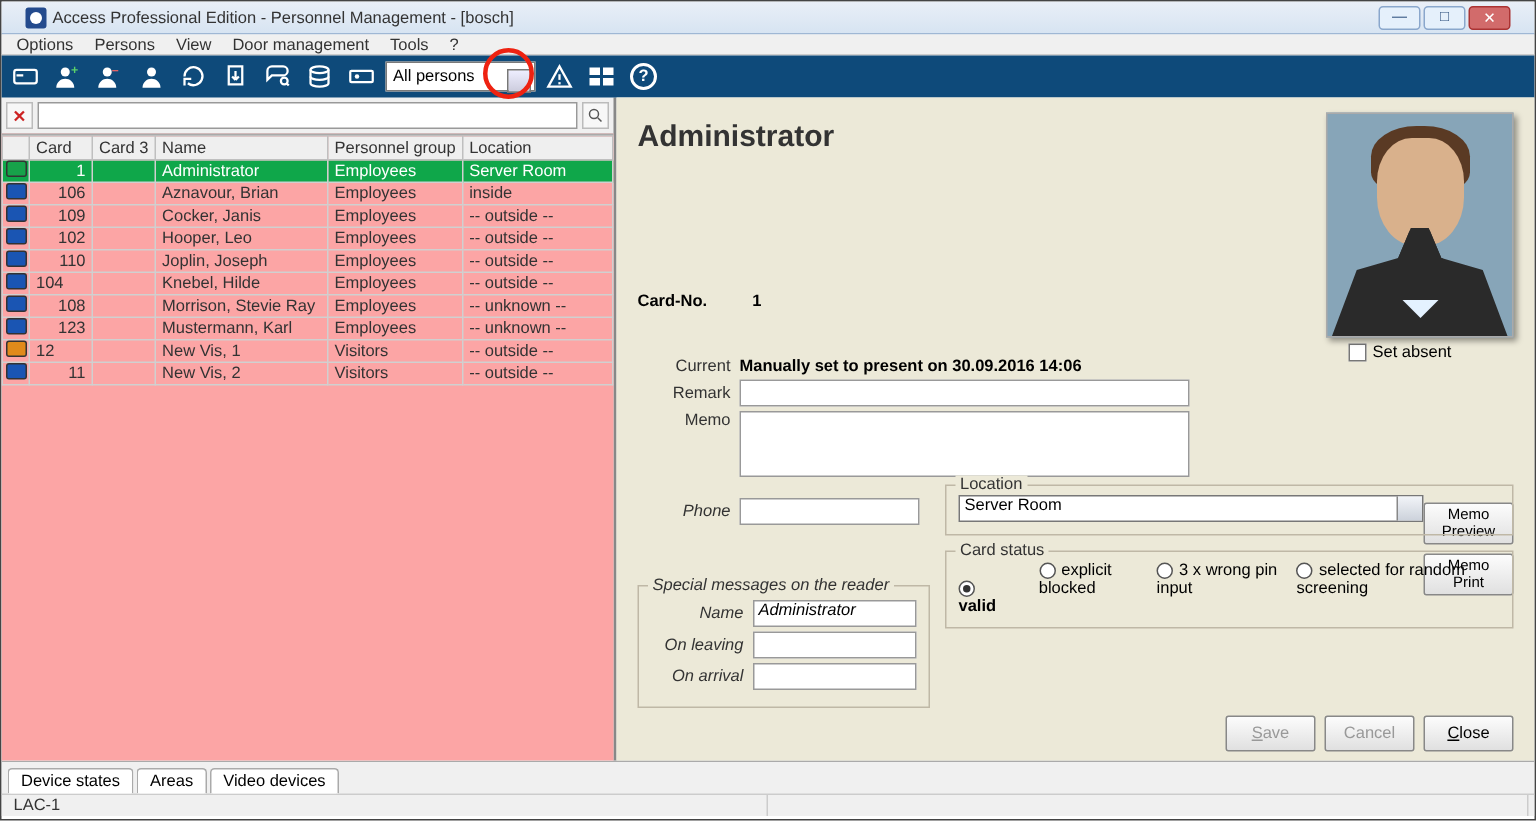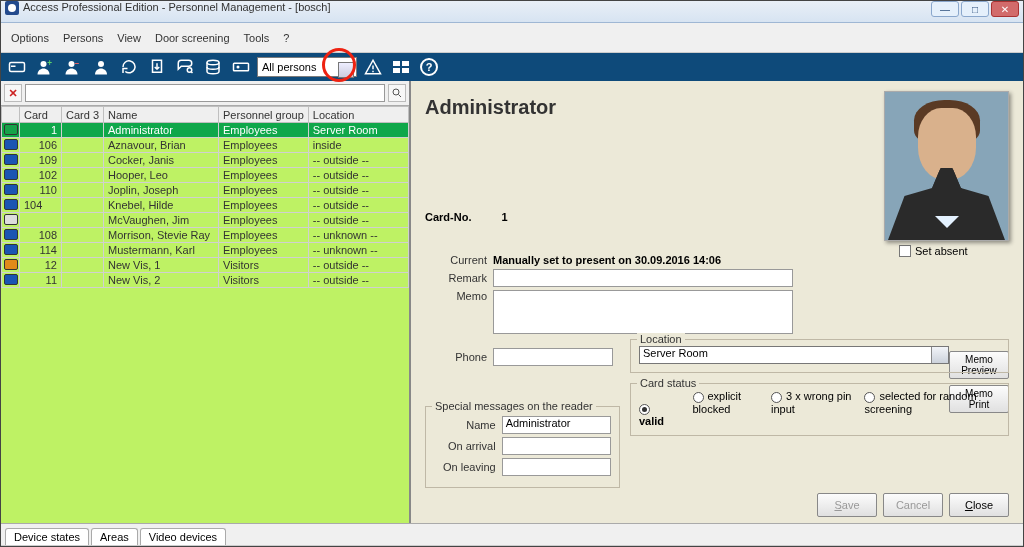--- a/index.html
+++ b/index.html
@@ -1,28 +1,28 @@
 <!DOCTYPE html>
 <html><head>
 <meta charset="utf-8">
 <style>
   * { box-sizing: border-box; margin: 0; padding: 0; font-family: Tahoma, "Segoe UI", sans-serif; font-size: 11px; }
   body { background: #fff; width: 1024px; height: 547px; overflow: hidden; border: 1px solid #444; }
 
   
-  .titlebar { height: 22px; background: linear-gradient(#e9eff7, #d7e4f2); display: flex; align-items: flex-start; padding: 0 4px; border-bottom: 1px solid #9fb7d4; }
+  .titlebar { height: 22px; background: linear-gradient(#e9eff7, #d7e4f2); display: flex; align-items: center; padding: 0 16px; border-bottom: 1px solid #9fb7d4; }
   .title-icon { width: 14px; height: 14px; background:#234a8d; border-radius:2px; margin-right:4px; position:relative; }
   .title-icon::after{content:"";position:absolute;inset:3px;background:#fff;border-radius:50%;}
   .titlebar .title-text { color:#333; }
   .winbtns { margin-left:auto; display:flex; gap:2px; }
   .winbtn { width:28px; height:16px; background:#e5f0fb; border:1px solid #8aa7cc; border-radius:3px; display:flex; align-items:center; justify-content:center; font-size:10px; color:#2b4d7c; cursor:default;}
   .winbtn.close{ background:#d26b6b; color:#fff; border-color:#a33; }
 
   
-  .menubar { height: 30px; background:#f0f0f0; display:flex; align-items:center; padding:0 4px; border-bottom:1px solid #ccc; gap:2px;}
+  .menubar { height: 14px; background:#f0f0f0; display:flex; align-items:center; padding:0 4px; border-bottom:1px solid #ccc; gap:2px;}
   .menubar .mi { padding:1px 6px; color:#333; cursor:default;}
 
   
   .toolbar { height: 28px; background:#0e4a7a; display:flex; align-items:center; padding:0 4px; gap:4px; position:relative;}
   .tbtn { width:24px; height:24px; display:flex; align-items:center; justify-content:center; color:#fff; cursor:default; }
   .tbtn svg { width:18px; height:18px; }
   .tsel { height:20px; background:#fff; border:1px solid #7a7a7a; min-width:100px; padding:0 14px 0 4px; position:relative; display:flex; align-items:center; font-size:11px;}
   .tsel::after{content:"";position:absolute;right:2px;top:50%;margin-top:-5px;width:14px;height:14px;background:linear-gradient(#eef,#ccd);border:1px solid #777; }
   .tsel .arr{position:absolute;right:5px;top:50%;margin-top:-2px;border:4px solid transparent;border-top-color:#333;width:0;height:0;}
   .tbtn.alert { position:relative; }
@@ -39,21 +39,21 @@
   .left { width: 410px; border-right: 2px solid #888; display:flex; flex-direction:column; background:#f0f0f0;}
   .right { flex:1; background:#ece9d8; padding: 10px 14px 4px 14px; position:relative; overflow:hidden;}
 
   
   .searchrow{display:flex;align-items:center;padding:3px;gap:3px;}
   .clearbtn{width:18px;height:18px;background:#f7f7f7;border:1px solid #bbb;display:flex;align-items:center;justify-content:center;color:#c22;font-weight:bold;cursor:default;}
   .searchbox{flex:1;height:18px;background:#fff;border:1px solid #999;position:relative;}
   .magbtn{width:18px;height:18px;background:#f7f7f7;border:1px solid #bbb;display:flex;align-items:center;justify-content:center;}
 
   
-  .tablewrap{flex:1;overflow:auto;background:#bef264;border-top:1px solid #aaa;}
+  .tablewrap{flex:1;overflow:auto;background:#fca5a5;border-top:1px solid #aaa;}
   table.grid{border-collapse:collapse;width:100%;}
   table.grid th{background:#efefef;border:1px solid #bfbfbf;font-weight:normal;text-align:left;padding:1px 4px;height:16px;color:#333;white-space:nowrap;}
   table.grid td{border:1px solid #d0d0d0;padding:1px 4px;height:14px;white-space:nowrap;color:#333;}
   tr.sel td{background:#0fa74a;color:#fff;}
   .rcell{width:18px;padding:0!important;text-align:center;}
   .dot{display:inline-block;width:14px;height:11px;border:1px solid #333;border-radius:2px;position:relative;}
   .dot.blue{background:#1a55b3;}
   .dot.green{background:#17a24a;}
   .dot.grey{background:#ddd;}
   .dot.orange{background:#e08a1a;}
@@ -107,21 +107,21 @@
     <div class="winbtn">—</div>
     <div class="winbtn">□</div>
     <div class="winbtn close">✕</div>
   </div>
 </div>
 
 <div class="menubar">
   <span class="mi">Options</span>
   <span class="mi">Persons</span>
   <span class="mi">View</span>
-  <span class="mi">Door screening</span>
+  <span class="mi">Door management</span>
   <span class="mi">Tools</span>
   <span class="mi">?</span>
 </div>
 
 <div class="toolbar">
   <div class="tbtn">
       <svg viewBox="0 0 24 24">
         <rect x="2" y="6" width="20" height="12" rx="2" fill="none" stroke="#fff" stroke-width="2"></rect>
         <rect x="4" y="10" width="6" height="2" fill="#fff"></rect>
       </svg>
@@ -266,46 +266,38 @@
             </tr>
             <tr>
               <td class="rcell"><span class="dot blue"></span></td>
               <td style="text-align:left">104</td>
               <td></td>
               <td>Knebel, Hilde</td>
               <td>Employees</td>
               <td>-- outside --</td>
             </tr>
             <tr>
-              <td class="rcell"><span class="dot grey"></span></td>
-              <td style="text-align:right"></td>
-              <td></td>
-              <td>McVaughen, Jim</td>
-              <td>Employees</td>
-              <td>-- outside --</td>
-            </tr>
-            <tr>
               <td class="rcell"><span class="dot blue"></span></td>
               <td style="text-align:right">108</td>
               <td></td>
               <td>Morrison, Stevie Ray</td>
               <td>Employees</td>
               <td>-- unknown --</td>
             </tr>
             <tr>
               <td class="rcell"><span class="dot blue"></span></td>
-              <td style="text-align:right">114</td>
+              <td style="text-align:right">123</td>
               <td></td>
               <td>Mustermann, Karl</td>
               <td>Employees</td>
               <td>-- unknown --</td>
             </tr>
             <tr>
               <td class="rcell"><span class="dot orange"></span></td>
-              <td style="text-align:right">12</td>
+              <td style="text-align:left">12</td>
               <td></td>
               <td>New Vis, 1</td>
               <td>Visitors</td>
               <td>-- outside --</td>
             </tr>
             <tr>
               <td class="rcell"><span class="dot blue"></span></td>
               <td style="text-align:right">11</td>
               <td></td>
               <td>New Vis, 2</td>
@@ -357,38 +349,38 @@
     </div>
 
     <div class="rightcol-btns">
       <div class="winbutton small" style="white-space:pre-line">Memo
 Preview</div>
       <div class="winbutton small" style="white-space:pre-line">Memo
 Print</div>
     </div>
 
     <div style="display:flex; gap:10px; margin-top:8px;">
-      <div style="width:195px;">
+      <div style="width:195px;font-style:italic;">
         <div class="frow">
           <div class="flabel">Phone</div>
           <div class="finput" style="width:120px"></div>
         </div>
 
         <div class="fieldset" style="margin-top:40px;">
           <div class="legend">Special messages on the reader</div>
           <div class="frow">
               <div class="flabel">Name</div>
               <div class="finput" style="width:110px">Administrator</div>
             </div>
           <div class="frow">
-              <div class="flabel">On arrival</div>
+              <div class="flabel">On leaving</div>
               <div class="finput" style="width:110px"></div>
             </div>
           <div class="frow">
-              <div class="flabel">On leaving</div>
+              <div class="flabel">On arrival</div>
               <div class="finput" style="width:110px"></div>
             </div>
         </div>
       </div>
 
       <div style="flex:1;">
         <div class="fieldset" style="margin-top:-6px;">
           <div class="legend">Location</div>
           <div class="fcombo" style="width:310px"><span>Server Room</span><span class="arr"></span></div>
         </div>

